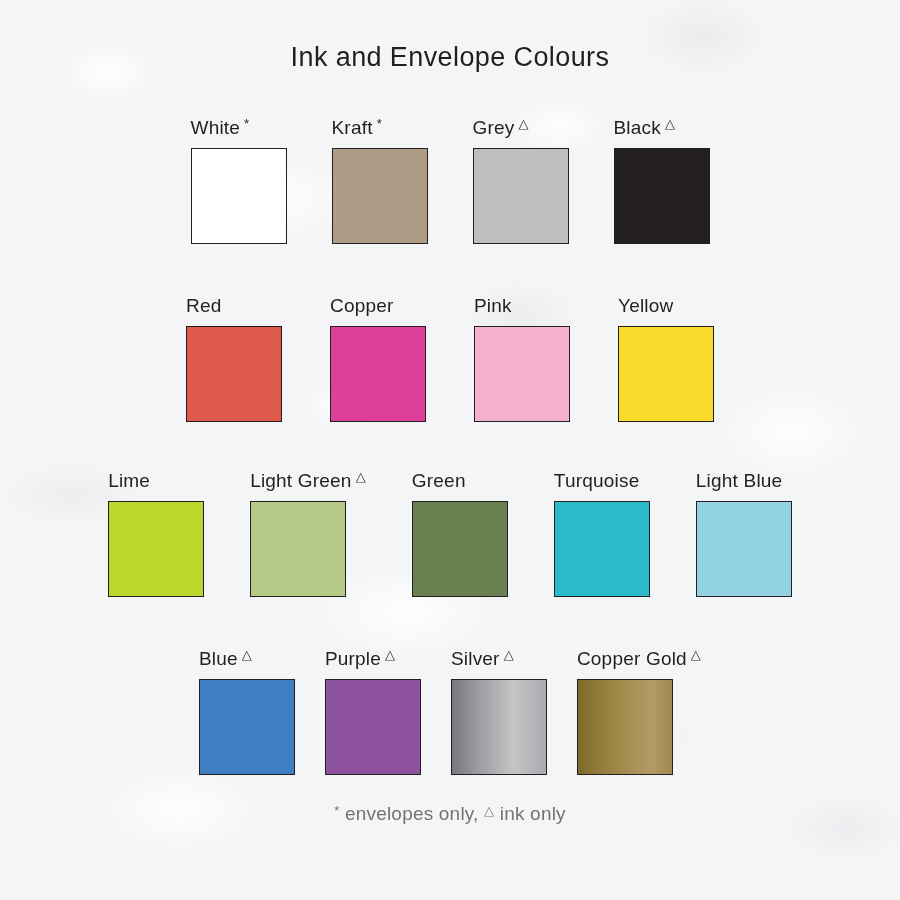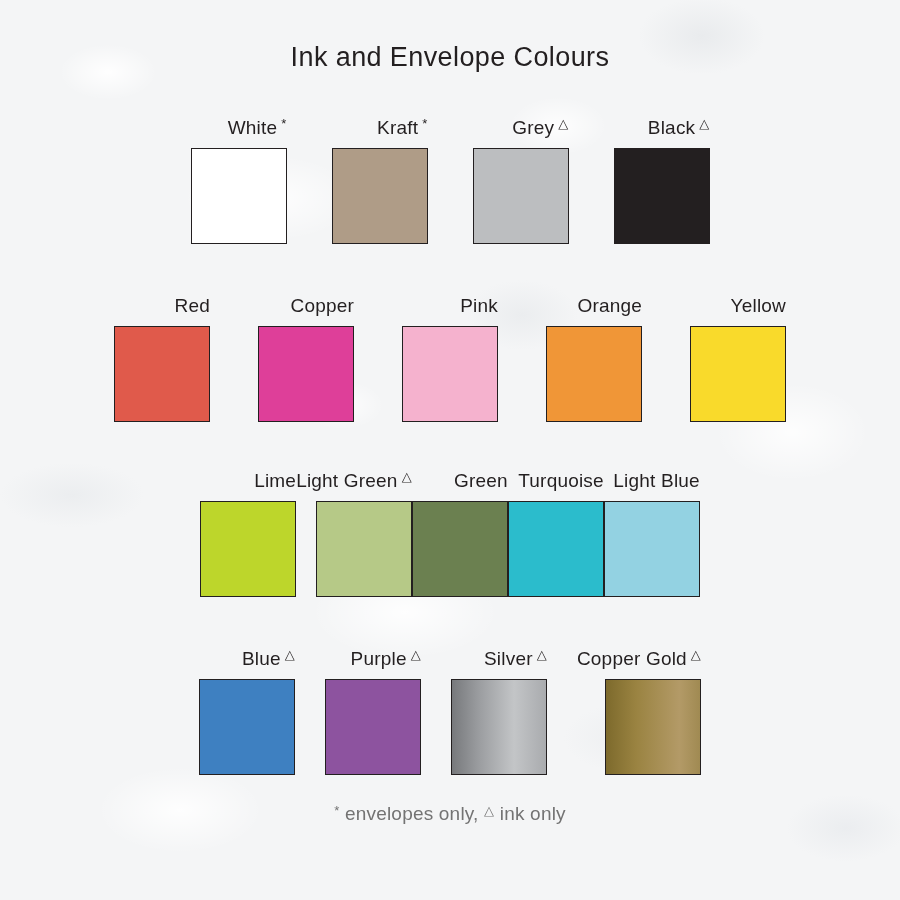--- a/index.html
+++ b/index.html
@@ -58,21 +58,21 @@
 
   .swatch-row {
     position: absolute;
     display: flex;
     justify-content: center;
   }
 
   .swatch-cell {
     display: flex;
     flex-direction: column;
-    align-items: flex-end;
+    align-items: flex-start;
   }
 
   .swatch-label {
     font-size: 19px;
     color: #231f20;
     letter-spacing: 0.2px;
     white-space: nowrap;
     line-height: 1;
     margin-bottom: 11px;
     display: flex;
@@ -164,32 +164,26 @@
           <div class="swatch-box" style="background-color: rgb(222, 63, 153); border-color: rgb(35, 31, 32);"></div>
         </div>
         <div class="swatch-cell">
           <div class="swatch-label">
             <span>Pink</span>
           </div>
           <div class="swatch-box" style="background-color: rgb(245, 178, 206); border-color: rgb(35, 31, 32);"></div>
         </div>
         <div class="swatch-cell">
           <div class="swatch-label">
-            <span>Orange</span>
-          </div>
-          <div class="swatch-box" style="background-color: rgb(240, 150, 55); border-color: rgb(35, 31, 32);"></div>
-        </div>
-        <div class="swatch-cell">
-          <div class="swatch-label">
             <span>Yellow</span>
           </div>
           <div class="swatch-box" style="background-color: rgb(249, 218, 43); border-color: rgb(35, 31, 32);"></div>
         </div>
       </div>
-      <div class="swatch-row" style="top: 471px; left: 0px; width: 900px; ">
+      <div class="swatch-row" style="top: 471px; left: 0px; width: 900px; gap: 46px;">
         <div class="swatch-cell">
           <div class="swatch-label">
             <span>Lime</span>
           </div>
           <div class="swatch-box" style="background-color: rgb(189, 214, 43); border-color: rgb(35, 31, 32);"></div>
         </div>
         <div class="swatch-cell">
           <div class="swatch-label">
             <span>Light Green</span>
             <span class="swatch-marker">△</span>

